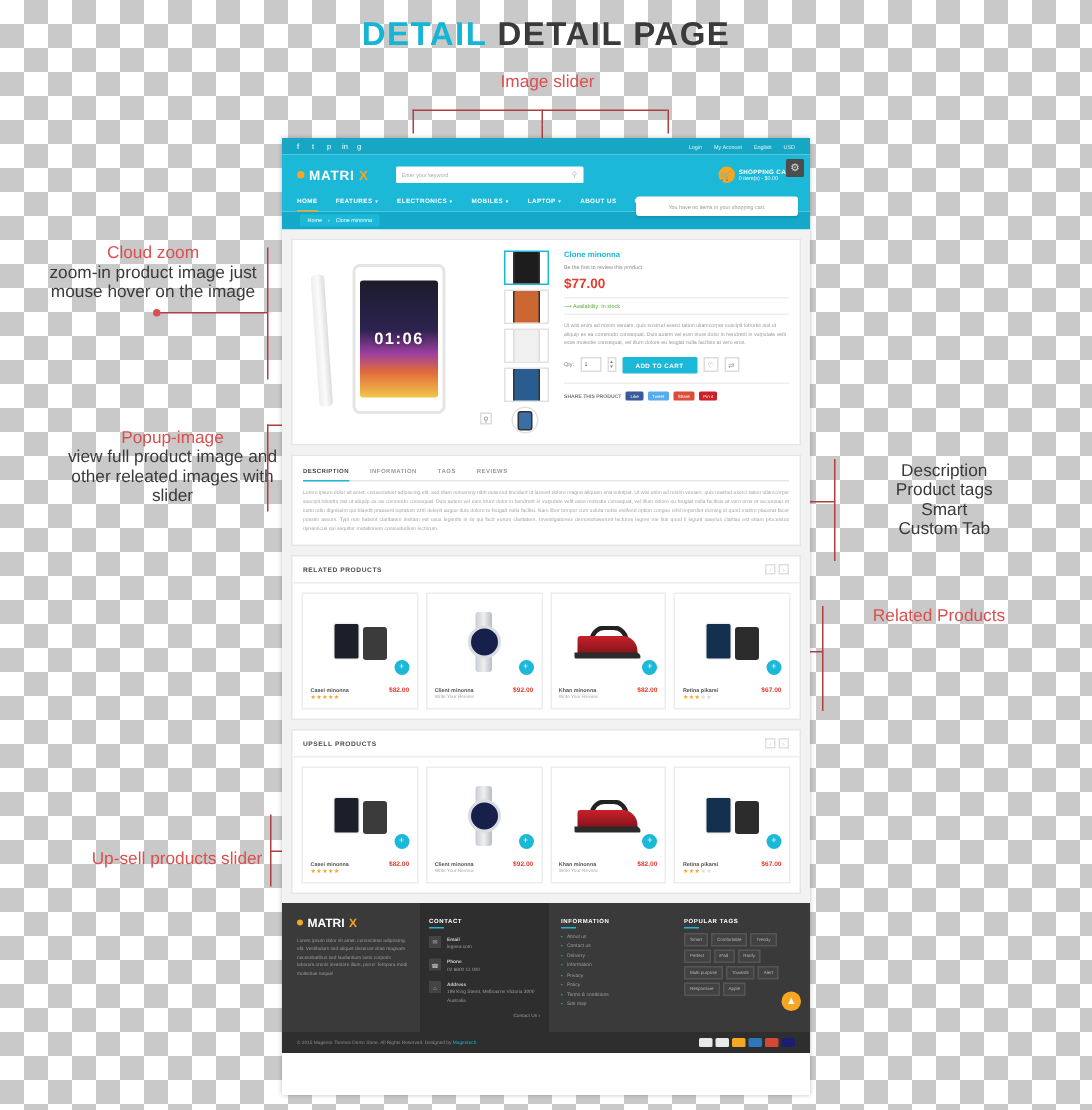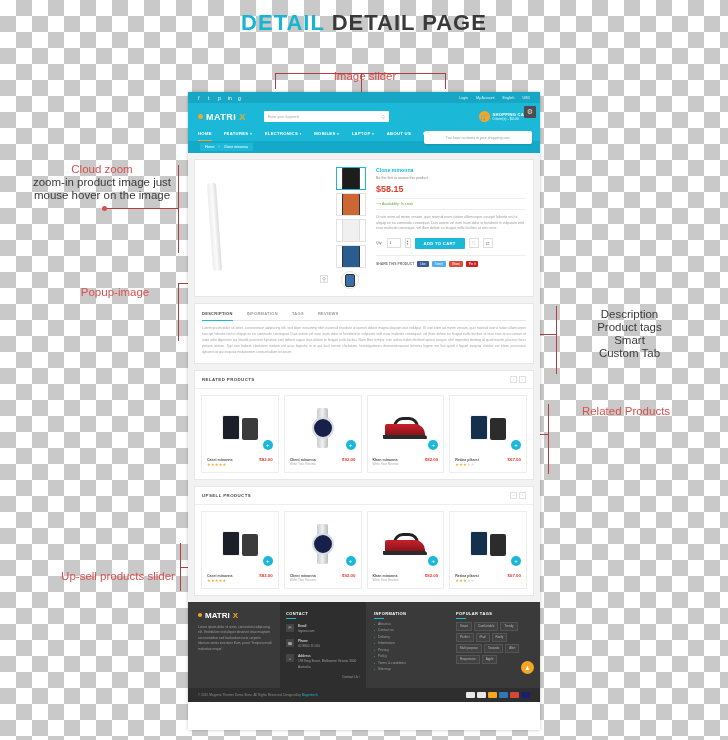--- a/index.html
+++ b/index.html
@@ -20,21 +20,21 @@
   .page-title{
     position:absolute; top:10px; left:0; width:728px; text-align:center;
     font-size:22px; font-weight:bold; letter-spacing:1px;
   }
   .page-title .t1{ color:#17b5d4; }
   .page-title .t2{ color:#3a3a3a; }
 
   
   .anno{ position:absolute; text-align:center; line-height:1.12; color:#3a3a3a; font-size:11.5px;}
   .anno .hd{ color:#d9504e; display:block; }
-  .anno.red-all, .anno.red-all .hd{ color:#d9504e;margin-top:21px; }
+  .anno.red-all, .anno.red-all .hd{ color:#d9504e; }
   .vline{ position:absolute; background:#b04040; width:1px; }
   .hline{ position:absolute; background:#b04040; height:1px; }
   .dot{ position:absolute; width:5px; height:5px; border-radius:50%; background:#d9504e; }
 
   
   .mock{ position:absolute; left:188px; top:92px; width:352px; height:638px;
          background:#fff; box-shadow:0 0 3px rgba(0,0,0,.25); overflow:hidden; }
 
   
   .topbar{ height:11px; background:#17a7c4; display:flex; align-items:center; padding:0 10px; }
@@ -209,20 +209,21 @@
 <div class="anno" style="left:32px; top:163px; width:140px;">
   <span class="hd">Cloud zoom</span>
   <span>zoom-in product image just mouse hover on the image</span>
 </div>
 <div class="vline" style="left:178px; top:165px; height:88px;"></div>
 <div class="hline" style="left:104px; top:208px; width:74px;"></div>
 <div class="dot" style="left:102px; top:206px;"></div>
 
 <div class="anno" style="left:45px; top:286px; width:140px;">
   <span class="hd">Popup-image</span>
+  <span>view full product image  and other releated images with slider</span>
 </div>
 <div class="vline" style="left:178px; top:283px; height:58px;"></div>
 <div class="hline" style="left:178px; top:283px; width:160px;"></div>
 <div class="dot" style="left:336px; top:281px;"></div>
 
 <div class="anno" style="left:562px; top:308px; width:135px;">
   <span>Description</span><br>
   <span>Product tags</span><br>
   <span>Smart</span><br>
   <span>Custom Tab</span>
@@ -231,21 +232,21 @@
 <div class="hline" style="left:524px; top:334px; width:32px;"></div>
 <div class="dot" style="left:522px; top:332px;"></div>
 
 <div class="anno" style="left:552px; top:405px; width:148px;">
   <span class="hd">Related Products</span>
 </div>
 <div class="vline" style="left:548px; top:404px; height:70px;"></div>
 <div class="hline" style="left:520px; top:434px; width:28px;"></div>
 <div class="dot" style="left:518px; top:432px;"></div>
 
-<div class="anno red-all" style="left:48px; top:549px; width:140px;">
+<div class="anno red-all" style="left:48px; top:567px; width:140px;">
   <span>Up-sell products slider</span>
 </div>
 <div class="vline" style="left:180px; top:543px; height:48px;"></div>
 <div class="hline" style="left:180px; top:567px; width:28px;"></div>
 <div class="dot" style="left:205px; top:565px;"></div>
 
 <div class="mock">
 
   <div class="topbar">
     <div class="soc">
@@ -307,20 +308,25 @@
   </div>
 
   <div class="gear">⚙</div>
 
   <div class="content">
 
     <div class="prodbox">
       <div class="gallery">
         <div class="mainimg">
           <div class="penside"></div>
+          <div class="tabletbig">
+            <div class="scr">
+              <span class="clk">01:06</span>
+            </div>
+          </div>
           <div class="zoomicon">⚲</div>
         </div>
       </div>
 
       <div class="thumbs">
         <div class="thumb sel">
             <div class="minipad"></div>
           </div>
         <div class="thumb">
             <div class="minipad" style="background:#c63;"></div>
@@ -332,21 +338,21 @@
             <div class="minipad" style="background:#2a5d8f;"></div>
           </div>
         <div class="thumb round">
             <div class="minipad" style="width:10px;height:13px;background:#3a6ea5;"></div>
           </div>
       </div>
 
       <div class="pinfo">
         <h3>Clone minonna</h3>
         <div class="rev">Be the first to review this product</div>
-        <div class="price">$58.15</div>
+        <div class="price">$77.00</div>
         <div class="stock">
           ⟶ <span>Availability: In stock</span>
         </div>
         <div class="desc">Ut wisi enim ad minim veniam, quis nostrud exerci tation ullamcorper suscipit lobortis nisl ut aliquip ex ea commodo consequat. Duis autem vel eum iriure dolor in hendrerit in vulputate velit esse molestie consequat, vel illum dolore eu feugiat nulla facilisis at vero eros.</div>
         <div class="buyrow">
           <span class="qlab">Qty:</span>
           <span class="qty">1</span>
           <span class="spin">▲<br>▼</span>
           <span class="atc">ADD TO CART</span>
           <span class="sqbtn">♡</span>

